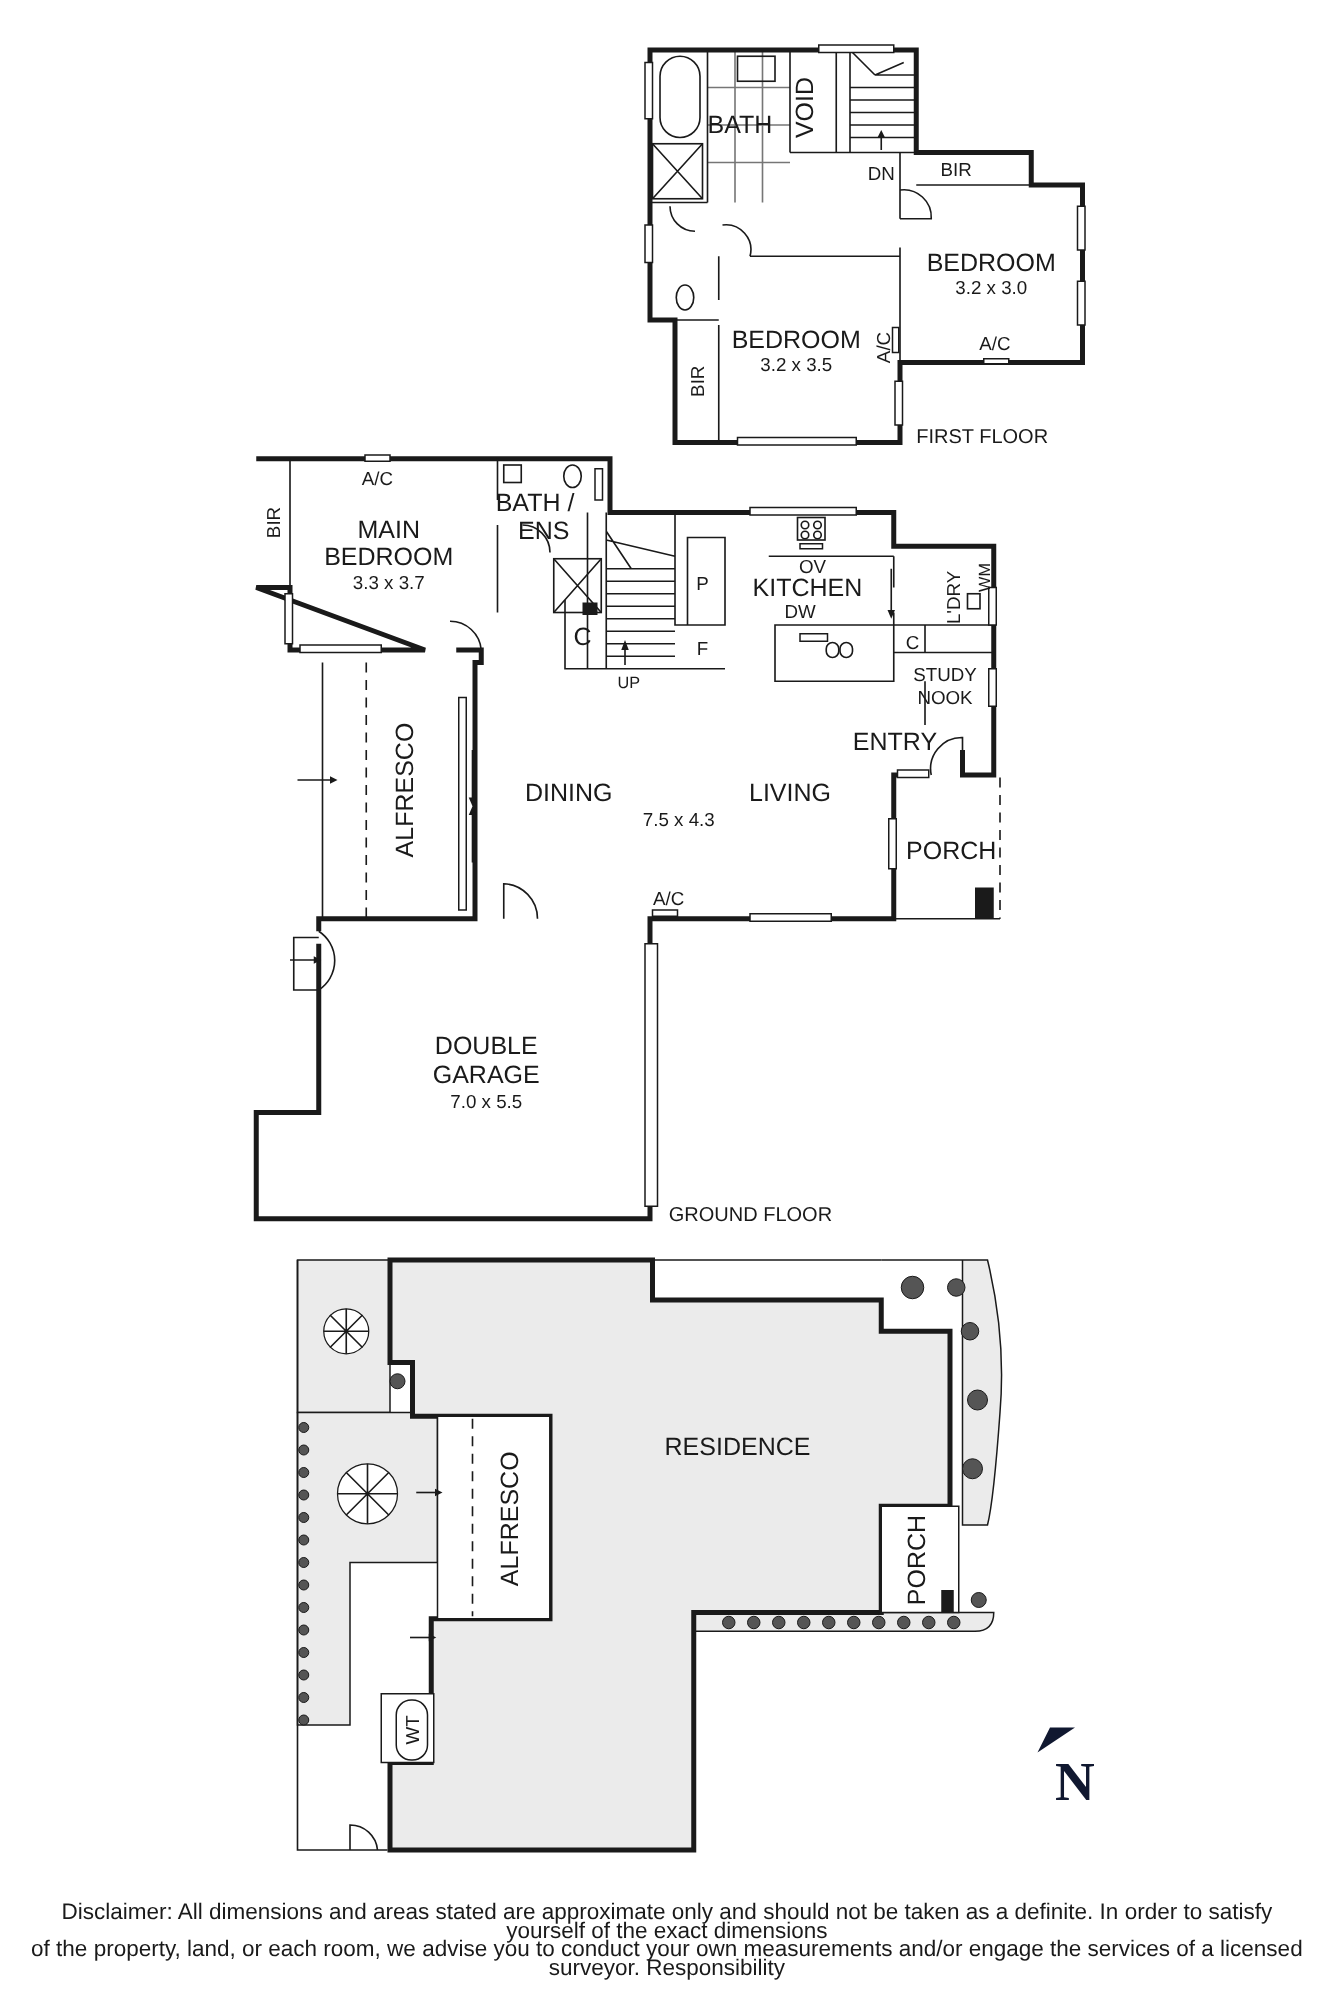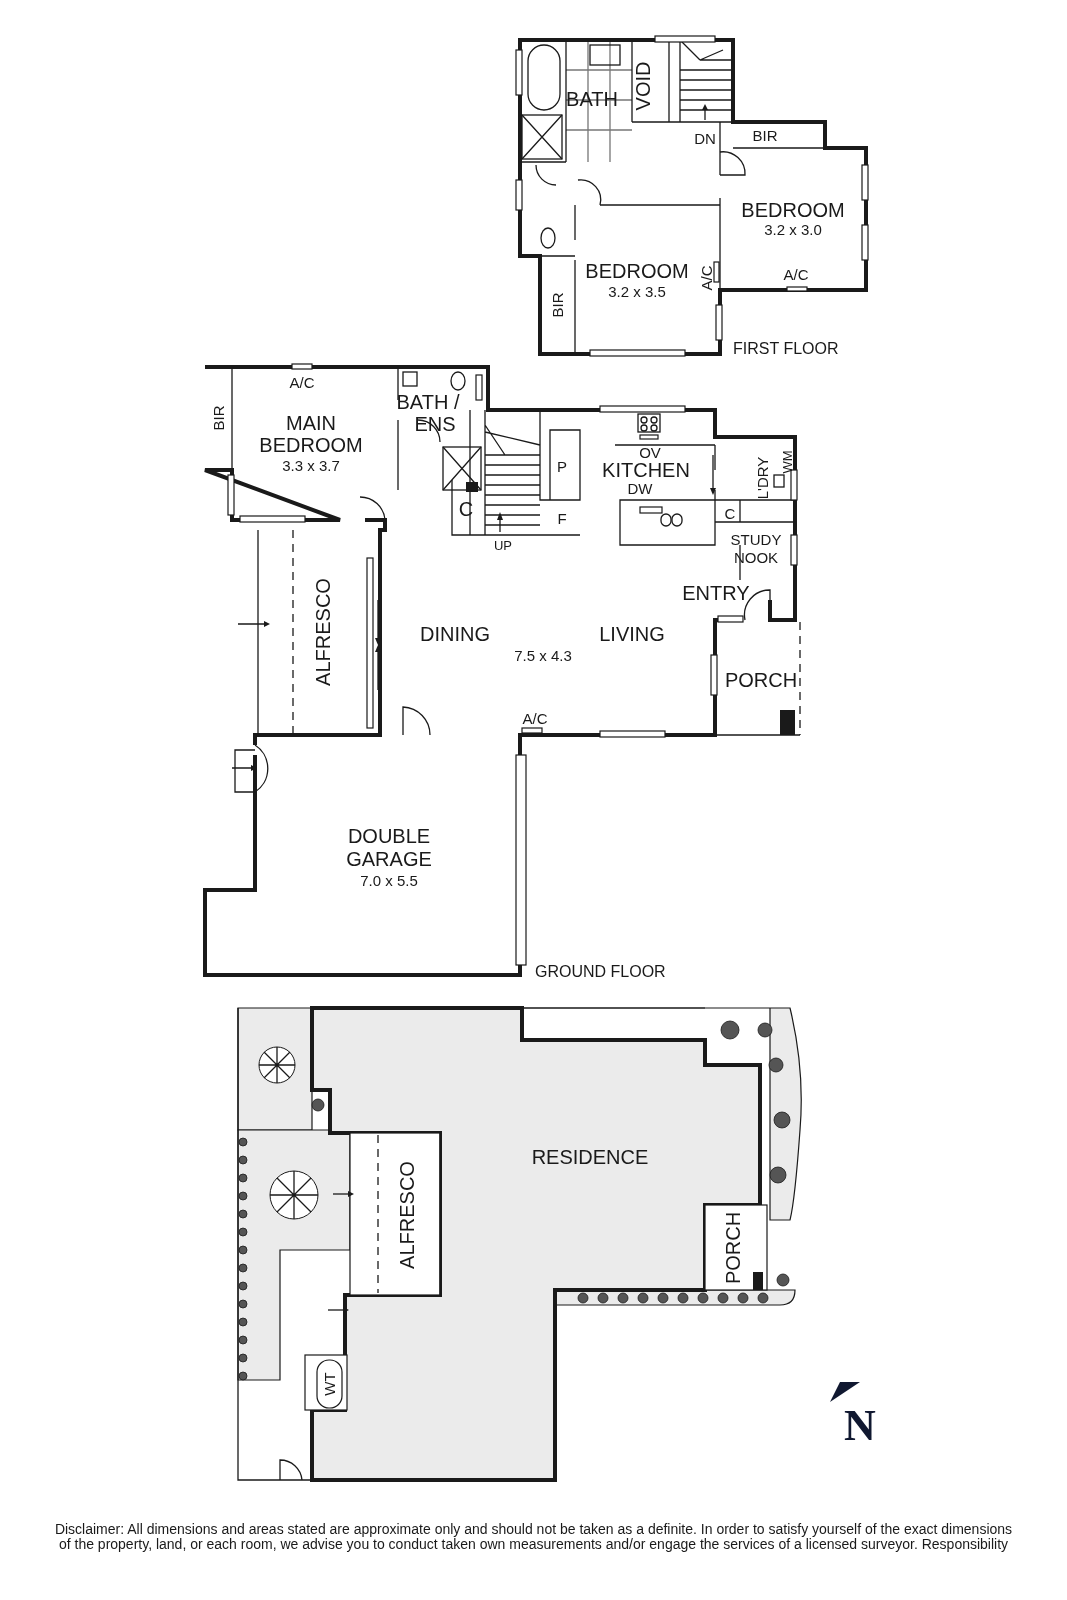--- a/index.html
+++ b/index.html
@@ -12,21 +12,21 @@
   .lbl { font-family: "Liberation Sans", sans-serif; fill: #1a1a1a; font-size: 20px; text-anchor: middle; }
   .lbl-sm { font-family: "Liberation Sans", sans-serif; fill: #1a1a1a; font-size: 15px; text-anchor: middle; }
   .lbl-xs { font-family: "Liberation Sans", sans-serif; fill: #1a1a1a; font-size: 13px; text-anchor: middle; }
   .floor-lbl { font-family: "Liberation Sans", sans-serif; fill: #1a1a1a; font-size: 16px; text-anchor: start; }
   .site { fill: #ebebeb; stroke: #1a1a1a; stroke-width: 1.2; }
   .res { fill: #ebebeb; stroke: #1a1a1a; stroke-width: 4; }
   .tree { fill: #ffffff; stroke: #1a1a1a; stroke-width: 1; }
   .shrub { fill: #555555; stroke: #1a1a1a; stroke-width: 0.8; }
   .disclaimer {
     position: absolute; left: 20px; top: 1522px; width: 1027px;
-    font-family: "Liberation Sans", sans-serif; font-size: 14px; line-height: 15px;
+    font-family: "Liberation Sans", sans-serif; font-size: 18px; line-height: 15px;
     color: #1a1a1a; text-align: center;
   }
   .north {
     position: absolute; left: 826px; top: 1380px; width: 60px; height: 70px;
   }
   .north-letter {
     position: absolute; left: 18px; top: 20px; font-family: "Liberation Serif", serif;
     font-size: 44px; font-weight: bold; color: #101830;
   }
 </style>
@@ -263,14 +263,14 @@
 
 <div class="north">
   <svg width="60" height="70" viewBox="0 0 60 70" style="position:absolute;left:0;top:0;">
     <polygon points="14,2 34,2 4,22" fill="#101830"></polygon>
   </svg>
   <span class="north-letter">N</span>
 </div>
 
 <div class="disclaimer">
   <div>Disclaimer: All dimensions and areas stated are approximate only and should not be taken as a definite. In order to satisfy yourself of the exact dimensions</div>
-  <div>of the property, land, or each room, we advise you to conduct taken own measurements and/or engage the services of a licensed surveyor. Responsibility</div>
+  <div>of the property, land, or each room, we advise you to conduct your own measurements and/or engage the services of a licensed surveyor. Responsibility</div>
 </div>
 
 </body></html>

